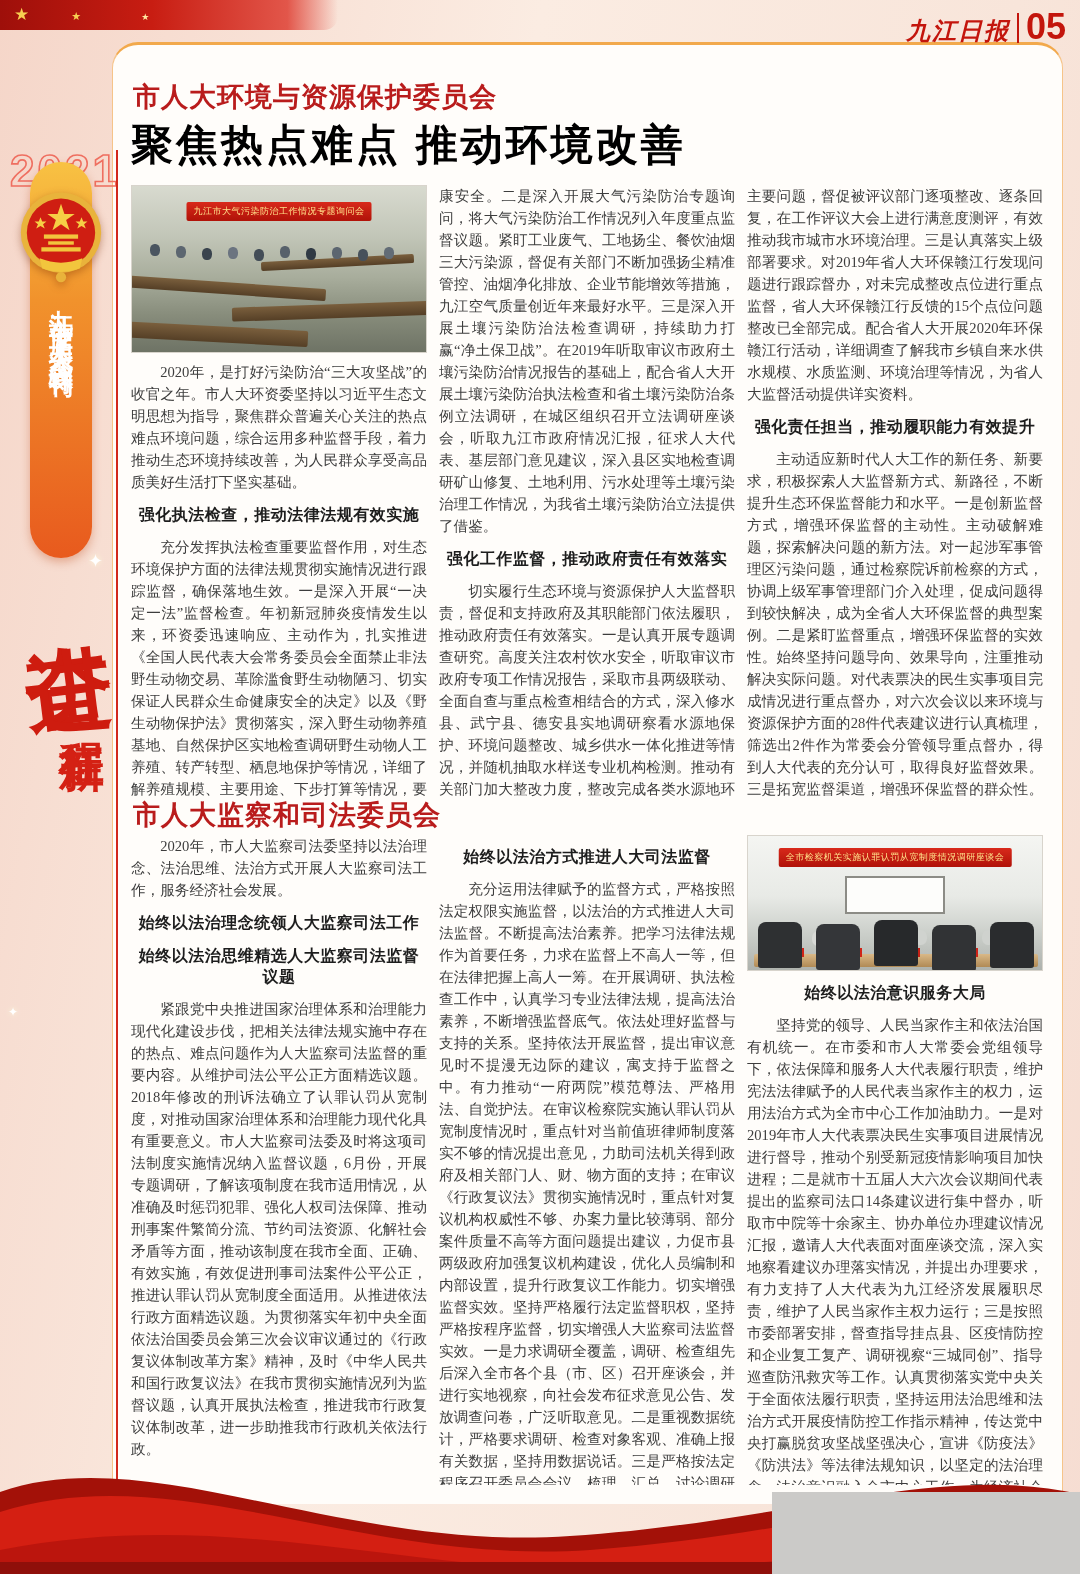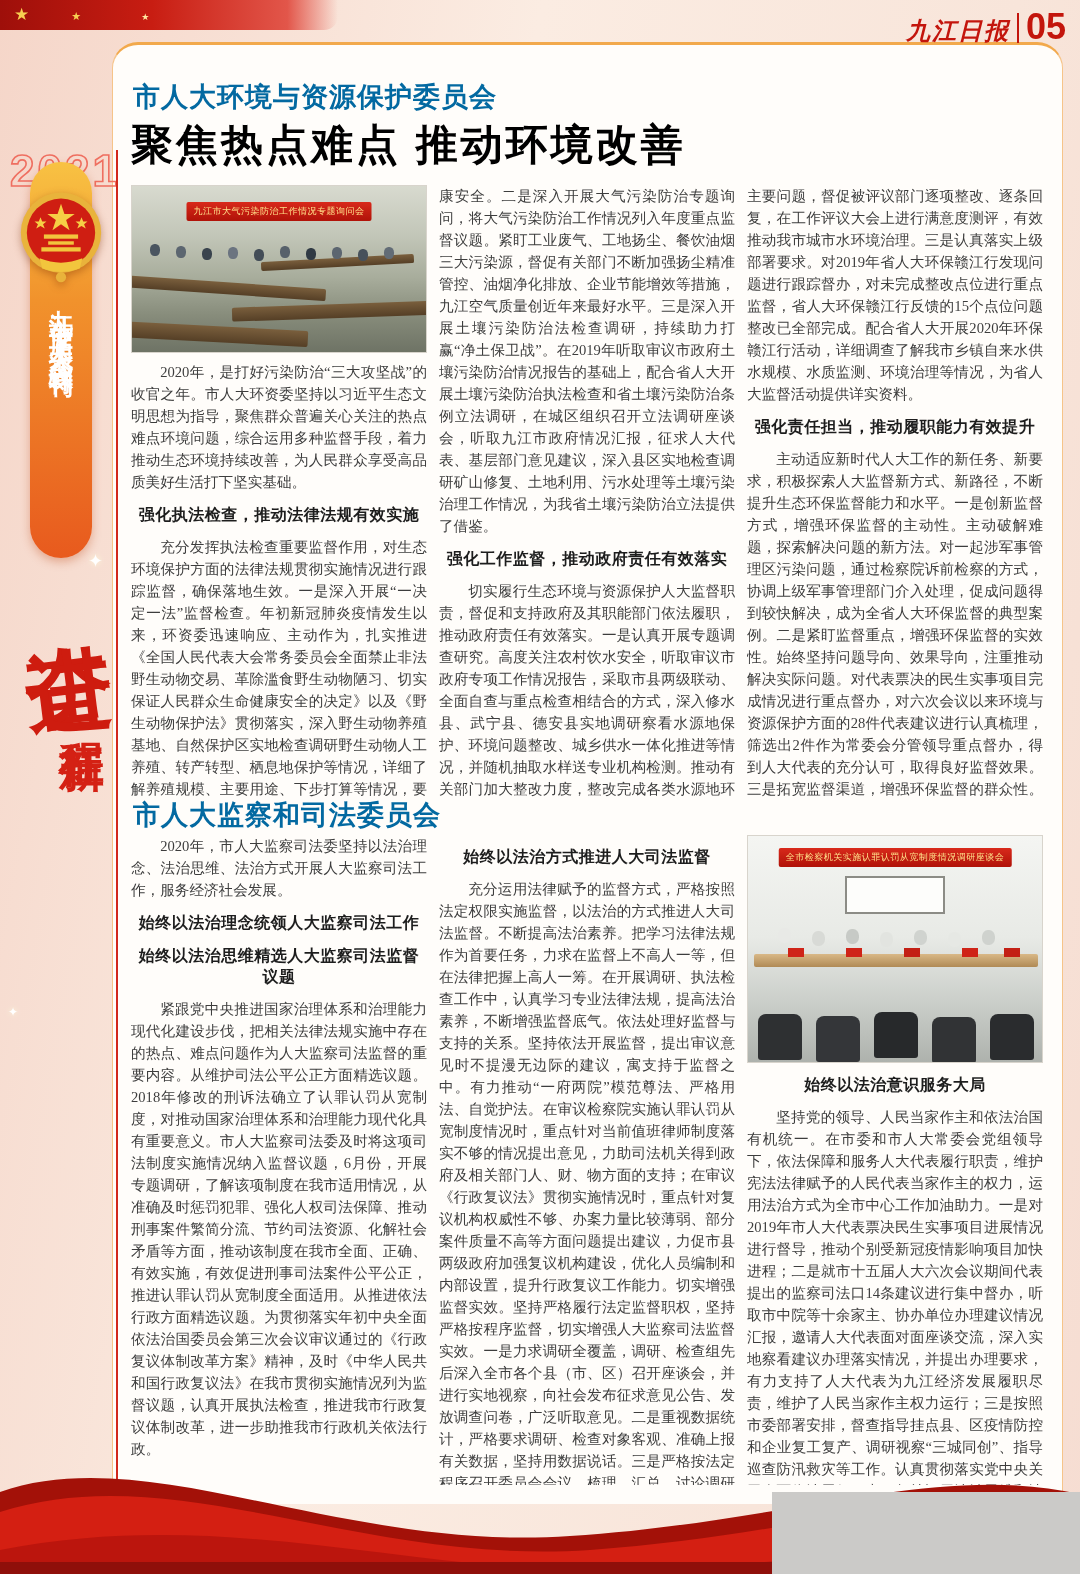--- a/index.html
+++ b/index.html
@@ -38,36 +38,36 @@
     font-weight:900;font-size:45px;line-height:1.12;color:#d42114;}
   .sparkle{position:absolute;color:#fff;text-shadow:0 0 6px #ffd;}
   .sp1{left:88px;top:550px;font-size:18px;}
   .sp2{left:8px;top:1005px;font-size:12px;}
   .side-line{position:absolute;left:116px;top:150px;width:2px;height:1356px;background:#d2281c;z-index:4;}
   
   .paper{position:absolute;left:112px;top:42px;width:951px;height:1462px;z-index:1;
     background:#fffdfa;border-radius:26px 26px 0 0;
     border-top:3px solid #f2a94c;border-left:1px solid #f6c489;border-right:1px solid #f6c489;
     padding:34px 20px 0 18px;box-sizing:border-box;}
-  .kicker{font-size:27px;font-weight:600;color:#0369a1;letter-spacing:1px;margin:0 0 2px 2px;}
+  .kicker{font-size:27px;font-weight:600;color:#b91c1c;letter-spacing:1px;margin:0 0 2px 2px;}
   .headline{font-size:42px;font-weight:900;color:#000000;text-align:left;letter-spacing:3px;margin:2px 0 12px 0;}
   .cols{display:flex;gap:12px;}
   .col{width:296px;flex:none;overflow:hidden;}
   .a1 .col{height:612px;}
   .a2 .col{height:650px;}
   .sect2{}
   .bp{font-family:"Liberation Serif","DejaVu Serif",serif;font-size:14.6px;line-height:22px;
     color:#3d3d3d;text-align:justify;margin:0 0 2px 0;text-indent:2em;}
   .bp.ni{text-indent:0;}
   .subhead{font-size:16px;font-weight:bold;color:#1d1d1d;text-align:center;margin:12px 0 10px 0;letter-spacing:.5px;}
   
   .photo{position:relative;width:296px;overflow:hidden;border:1px solid #d8d4cc;box-sizing:border-box;}
   .photo1{height:168px;margin-bottom:8px;
     background:linear-gradient(180deg,#d8dacf 0%,#c2c6b8 30%,#a8ad9c 55%,#878c7b 78%,#6e7365 100%);}
-  .photo2{height:228px;margin-bottom:2px;
+  .photo2{height:136px;margin-bottom:2px;
     background:linear-gradient(180deg,#f4f5f2 0%,#e8eae6 45%,#c9cdc8 75%,#aeb2ad 100%);}
   .photo-banner{position:absolute;top:16px;left:50%;transform:translateX(-50%);
     background:linear-gradient(180deg,#d8291b,#b01208);color:#ffe08a;font-size:9px;
     padding:3px 7px;white-space:nowrap;border-radius:2px;letter-spacing:.5px;}
   .photo2 .photo-banner{top:12px;}
   .frame{position:absolute;top:40px;left:50%;transform:translateX(-50%);width:96px;height:34px;
     background:#fdfdfb;border:2px solid #8c8c86;}
   .desk{position:absolute;background:linear-gradient(180deg,#7a5f3d,#553f26);border-radius:2px;}
   .d1{left:44%;top:72px;width:52%;height:9px;transform:rotate(-3deg);}
   .d2{left:-4%;top:96px;width:70%;height:12px;transform:rotate(4deg);}

